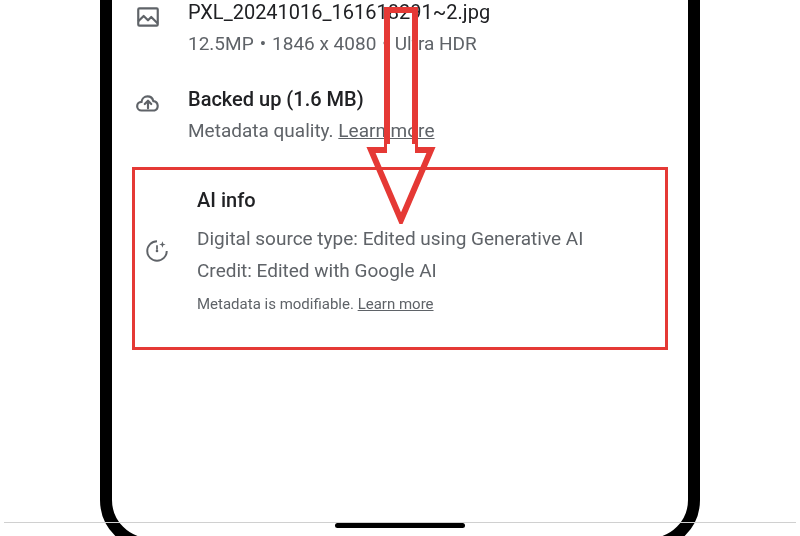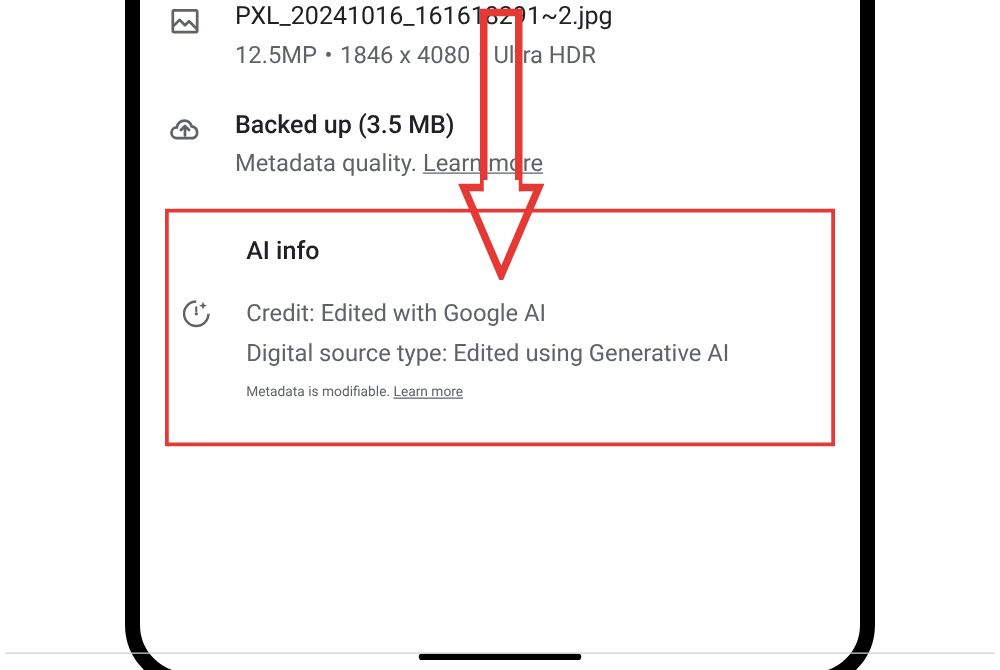--- a/index.html
+++ b/index.html
@@ -63,30 +63,30 @@
     .ai-section {
       border: 3px solid #e53935;
       margin: 8px 4px 8px 4px;
       padding: 8px 2px 24px 2px;
     }
     .ai-section .info-row { padding: 10px 6px; }
     .ai-title {
       font-size: 20px;
       font-weight: 500;
       color: #202124;
-      margin-bottom: 24px;
+      margin-bottom: 12px;
     }
     .ai-line {
       font-size: 19px;
       color: #5f6368;
       line-height: 1.6;
       margin-bottom: 2px;
     }
     .ai-meta {
-      font-size: 11px;
+      font-size: 15px;
       color: #5f6368;
       margin-top: 8px;
     }
     .home-indicator {
       position: absolute;
       bottom: 10px;
       left: 50%;
       transform: translateX(-50%);
       width: 130px;
       height: 5px;
@@ -131,43 +131,43 @@
     </div>
 
     <div class="info-row">
       <div class="icon-cell">
         <svg viewBox="0 0 24 24" fill="none" stroke="currentColor" stroke-width="2">
           <path d="M6 18a4 4 0 0 1 0-8c.3-2.8 2.7-5 5.5-5 2.6 0 4.8 1.8 5.4 4.3A4.5 4.5 0 0 1 18 18H6z"></path>
           <path d="M12 10v6M9 12l3-3 3 3" stroke-linecap="round" stroke-linejoin="round"></path>
         </svg>
       </div>
       <div class="text-cell">
-        <div class="primary bold">Backed up (3.5 MB)</div>
+        <div class="primary bold">Backed up (1.6 MB)</div>
         <div class="secondary">
           <span>Metadata quality.</span>
           <span> </span>
           <span class="link">Learn more</span>
         </div>
       </div>
     </div>
 
     <div class="ai-section">
       <div class="info-row">
         <div class="icon-cell" style="padding-top:50px;">
           <svg viewBox="0 0 24 24" fill="none" stroke="currentColor" stroke-width="1.8">
             <path d="M12 3a9 9 0 1 0 9 9"></path>
             <path d="M17 3l.8 2.2L20 6l-2.2.8L17 9l-.8-2.2L14 6l2.2-.8z" fill="currentColor" stroke="none"></path>
             <circle cx="12" cy="12" r="1.2" fill="currentColor" stroke="none"></circle>
             <rect x="11.2" y="6.5" width="1.6" height="4.5" rx="0.8" fill="currentColor" stroke="none"></rect>
           </svg>
         </div>
         <div class="text-cell">
           <div class="ai-title">AI info</div>
+          <div class="ai-line">Digital source type: Edited using Generative AI</div>
           <div class="ai-line">Credit: Edited with Google AI</div>
-          <div class="ai-line">Digital source type: Edited using Generative AI</div>
           <div class="ai-meta">
             <span>Metadata is modifiable.</span>
             <span> </span>
             <span class="link">Learn more</span>
           </div>
         </div>
       </div>
     </div>
 
   </div>

